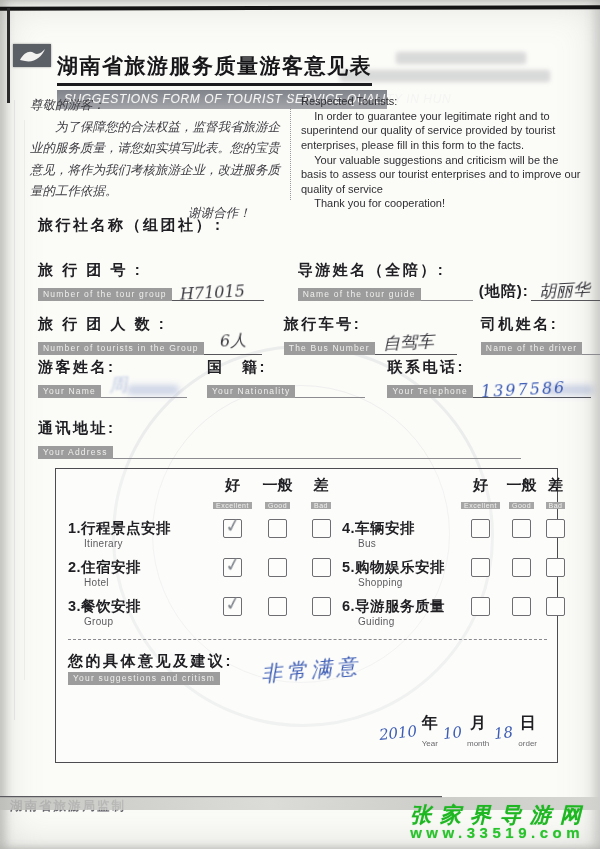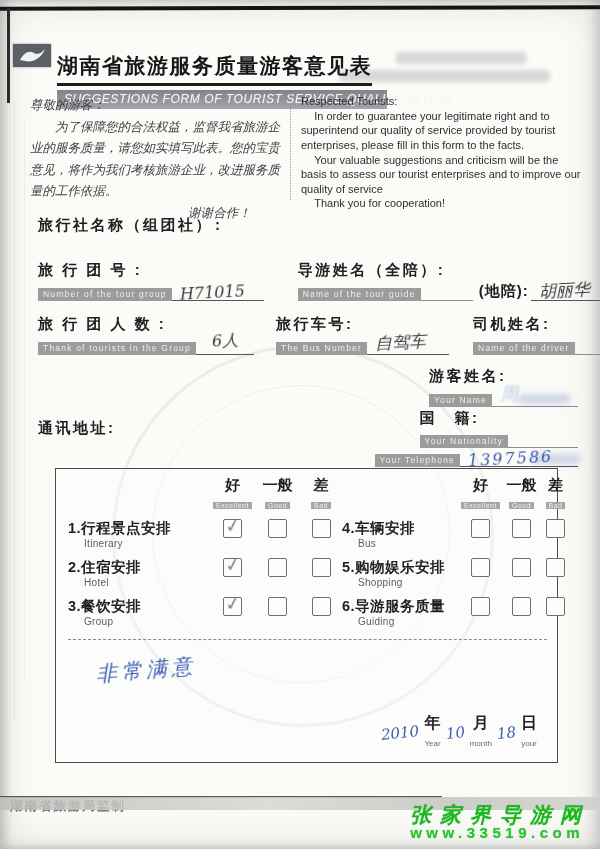--- a/index.html
+++ b/index.html
@@ -144,21 +144,21 @@
           <span class="hw" style="font-size:17px;">胡丽华</span>
         </span>
       </div>
     </div>
   </div>
 
   <div class="frow" style="top:313px;">
     <div class="fld">
       <div class="cnlabel">旅 行 团 人 数 :</div>
       <div class="l2">
-        <span class="enbar">Thank of tourists in the Group</span>
+        <span class="enbar">Number of tourists in the Group</span>
         <span class="wline" style="width:58px;">
           <span class="hw" style="left:16px;bottom:2px;">6人</span>
         </span>
       </div>
     </div>
     <div class="fld" style="margin-left:22px;">
       <div class="cnlabel">旅行车号:</div>
       <div class="l2">
         <span class="enbar">The Bus Number</span>
         <span class="wline" style="width:82px;">
@@ -168,52 +168,57 @@
     </div>
     <div class="fld" style="margin-left:24px;">
       <div class="cnlabel">司机姓名:</div>
       <div class="l2">
         <span class="enbar">Name of the driver</span>
         <span class="wline faint" style="width:64px;"></span>
       </div>
     </div>
   </div>
 
-  <div class="frow" style="top:365px;flex-direction:column;">
+  <div class="frow" style="top:356px;">
     <div class="fld">
       <div class="cnlabel">游客姓名:</div>
       <div class="l2">
         <span class="enbar">Your Name</span>
         <span class="wline faint" style="width:86px;">
           <span class="hw faded" style="font-size:18px;bottom:0;">周</span>
           <span class="smudge" style="left:26px;width:52px;"></span>
         </span>
       </div>
     </div>
     <div class="fld" style="margin-left:20px;">
       <div class="cnlabel">国　籍:</div>
       <div class="l2">
         <span class="enbar">Your Nationality</span>
         <span class="wline faint" style="width:70px;"></span>
       </div>
     </div>
     <div class="fld" style="margin-left:22px;">
+      <div class="cnlabel">联系电话:</div>
       <div class="l2">
         <span class="enbar">Your Telephone</span>
         <span class="wline" style="width:118px;">
           <span class="hw blue" style="letter-spacing:2px;">1397586</span>
           <span class="smudge"></span>
         </span>
       </div>
     </div>
   </div>
 
   <div class="frow" style="top:417px;">
     <div class="fld">
       <div class="cnlabel">通讯地址:</div>
+      <div class="l2">
+        <span class="enbar">Your Address</span>
+        <span class="wline faint" style="width:408px;"></span>
+      </div>
     </div>
   </div>
 
   <div class="ratebox">
     <div class="rgrid">
 
       <div></div>
       <div class="rhcell">
         <div class="rhead-cn">好</div>
         <span class="rhead-en">Excellent</span>
@@ -318,38 +323,44 @@
           <span class="cb"></span>
         </div>
       <div class="cbcell">
           <span class="cb"></span>
         </div>
     </div>
 
     <div class="rdash"></div>
 
     <div class="sgrow">
+      <div class="fld">
+        <div class="cnlabel">您的具体意见及建议:</div>
+        <div class="l2">
+            <span class="enbar">Your suggestions and critism</span>
+          </div>
+      </div>
       <div class="sg-hw">非常满意</div>
     </div>
 
     <div class="datebar">
       <span class="dhw">2010</span>
       <span class="dcol">
         <span class="dcn">年</span><br>
         <span class="den">Year</span>
       </span>
       <span class="dhw">10</span>
       <span class="dcol">
         <span class="dcn">月</span><br>
         <span class="den">month</span>
       </span>
       <span class="dhw">18</span>
       <span class="dcol">
         <span class="dcn">日</span><br>
-        <span class="den">your</span>
+        <span class="den">order</span>
       </span>
     </div>
   </div>
 
   <div class="suprow">
     <span class="supline l"></span>
     <span class="suptext">湖南省旅游局监制</span>
     <span class="supline r"></span>
   </div>
   <div class="footer-bar"></div>

